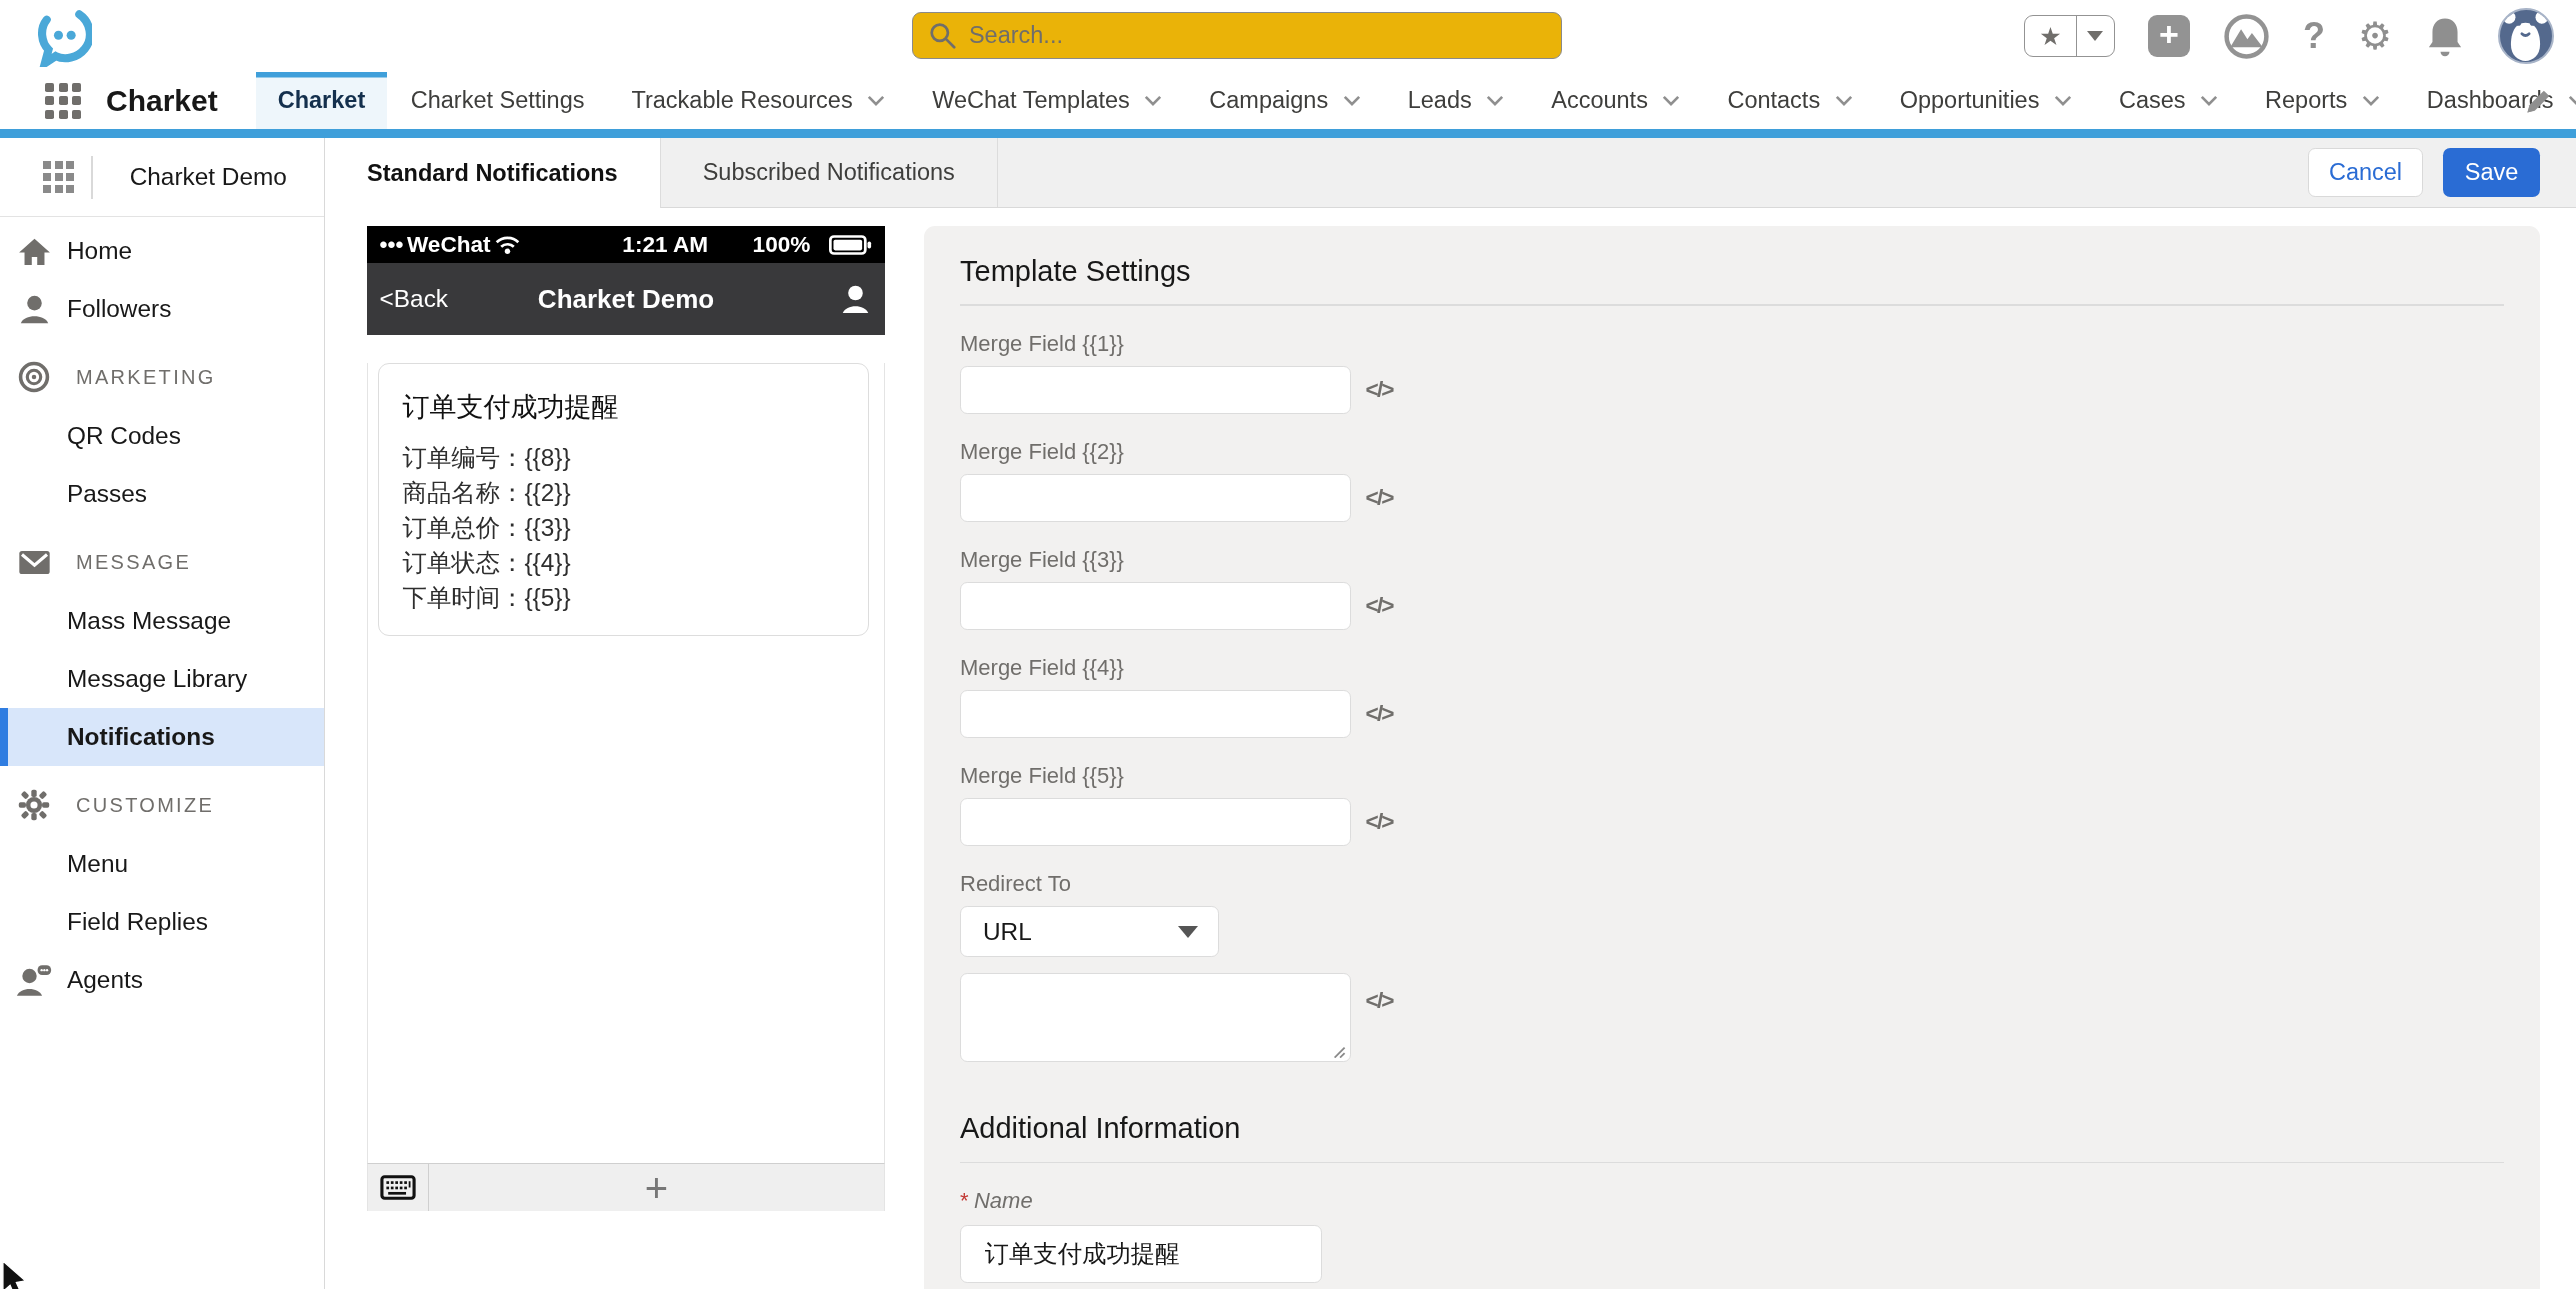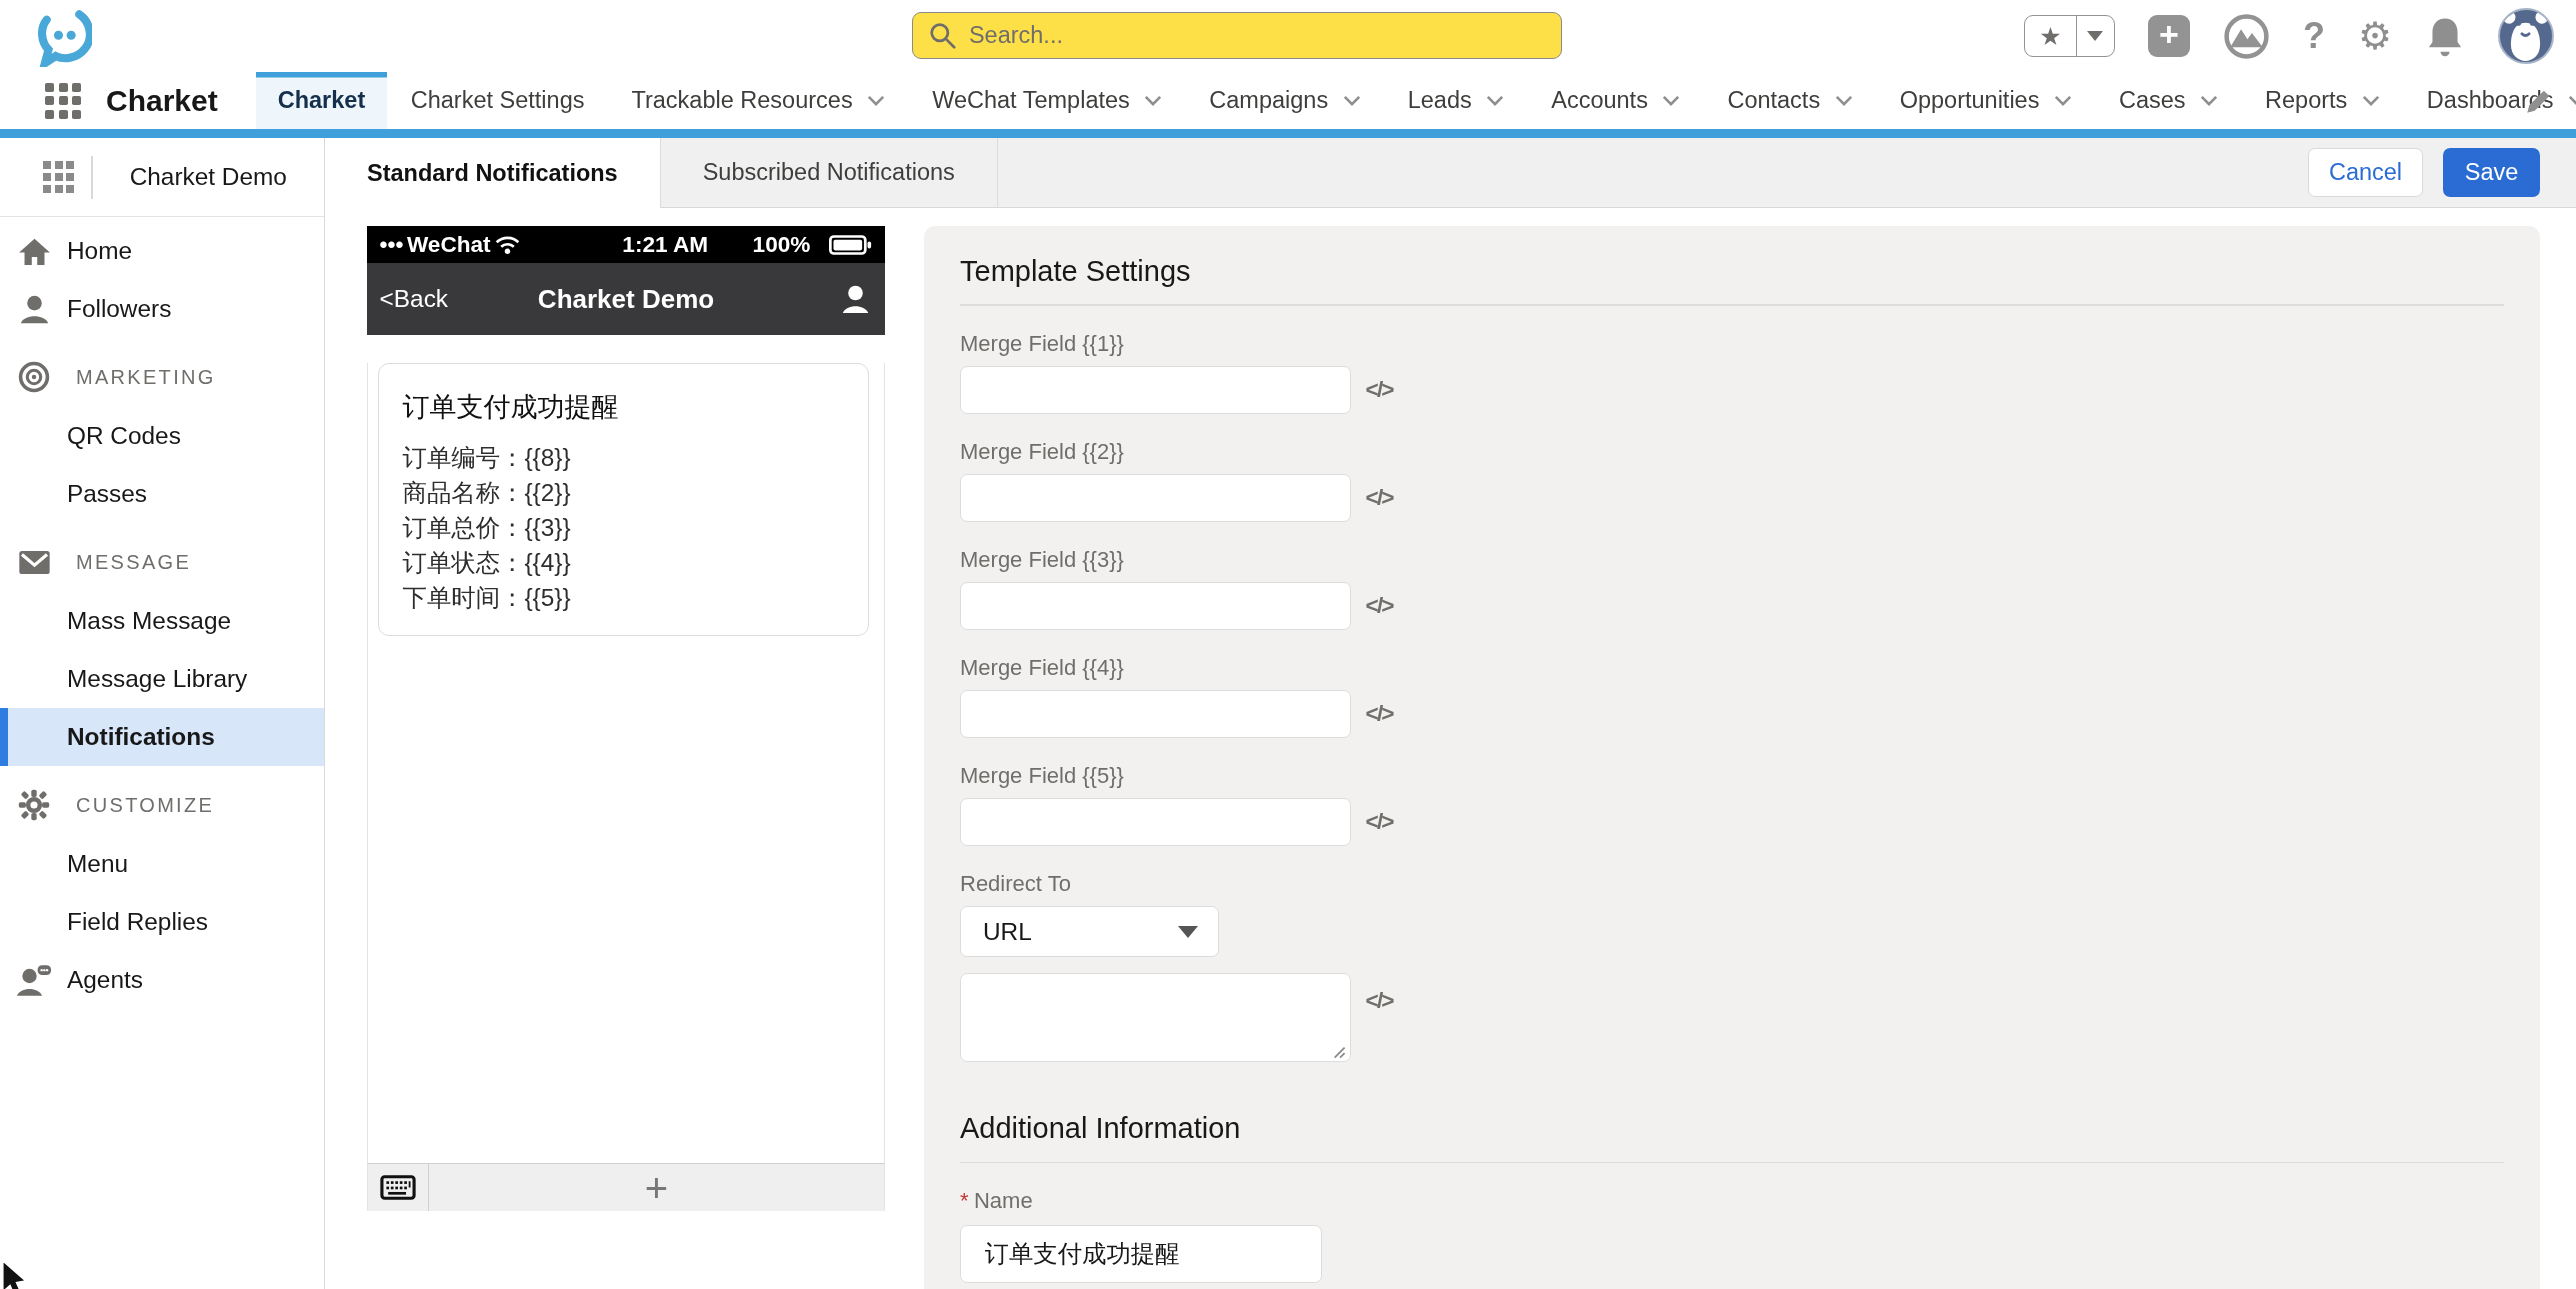--- a/index.html
+++ b/index.html
@@ -2,21 +2,21 @@
 <html style="font-size:14.5px"><head>
 <meta charset="utf-8">
 <style>
   * { box-sizing: border-box; margin: 0; padding: 0; }
   html,body { width: 2576px; height: 1290px; overflow: hidden; }
   body { font-family: "Liberation Sans", sans-serif; background: #fff; position: relative; color:#181818; }
 
   
   .top-header { position:absolute; left:0; top:0; width:2576px; height:72px; background:#fff; }
   .logo { position:absolute; left:34px; top:7.2px; }
-  .search-box { position:absolute; left:912px; top:11.7px; width:650px; height:47px; border:1.8px solid #8a8a8a; border-radius:9px; background:#fde047; display:flex; align-items:center; padding:0 16.3px; }
+  .search-box { position:absolute; left:912px; top:11.7px; width:650px; height:47px; border:1.8px solid #8a8a8a; border-radius:9px; background:#eab308; display:flex; align-items:center; padding:0 16.3px; }
   .search-box input { border:none; outline:none; font-size:23.5px; color:#444; width:100%; margin-left:12.6px; font-family:"Liberation Sans",sans-serif; background:transparent; }
   .search-box input::placeholder { color:#706e6b; }
   .hdr-icons { position:absolute; right:22px; top:0; height:72px; display:flex; align-items:center; gap:33px; }
   .fav-pill { display:flex; align-items:center; height:42px; border:1.8px solid #939393; border-radius:9px; overflow:hidden; }
   .fav-star { width:51px; text-align:center; font-size:25px; color:#706e6b; line-height:38px; }
   .fav-caret { width:38px; height:42px; border-left:1.8px solid #939393; display:flex; align-items:center; justify-content:center; }
   .caret-down { width:0; height:0; border-left:8.1px solid transparent; border-right:8.1px solid transparent; border-top:10px solid #706e6b; }
   .plus-sq { width:42px; height:42px; background:#939393; border-radius:9px; color:#fff; font-size:34px; line-height:38px; text-align:center; font-weight:bold; }
   .help-q { font-size:36px; font-weight:bold; color:#8f8f8f; }
   .gear-glyph { font-size:38px; color:#8f8f8f; line-height:42px; }
@@ -90,21 +90,21 @@
   .select-box .sel-val { font-size:24.4px; color:#181818; }
   .sel-caret { position:absolute; right:20px; width:0; height:0; border-left:10px solid transparent; border-right:10px solid transparent; border-top:12.6px solid #555; }
   .ta-row { display:flex; margin-top:16.3px; }
   .ta-wrap { position:relative; }
   .ta { width:391px; height:89px; background:#fff; border:1.8px solid #dcdcdc; border-radius:7.2px; resize:none; outline:none; font-size:23.5px; padding:11px 18px; font-family:"Liberation Sans",sans-serif; }
   .ta-handle { position:absolute; right:5.4px; bottom:7.2px; }
   .ta-row .code-icon { margin-top:14.5px; }
   .addl-title { margin-top:47px; }
   .name-label { margin-top:25px; font-size:22px; }
   .name-label .req { color:#c23934; margin-right:5.4px; }
-  .name-label .lbl { color:#706e6b; }
+  .name-label .lbl { color:#706e6b;font-style:italic; }
   .name-input { width:362px; height:58px; margin-top:11px; background:#fff; border:1.8px solid #dcdcdc; border-radius:7.2px; font-size:24.4px; padding:0 23.5px; outline:none; font-family:"Liberation Sans",sans-serif; color:#181818; }
 
   .cursor-arrow { position:absolute; left:1.8px; top:1261px; }
   svg { display:block; }
 </style>
 </head>
 <body>
 
 <div class="top-header">
   <div class="logo">

